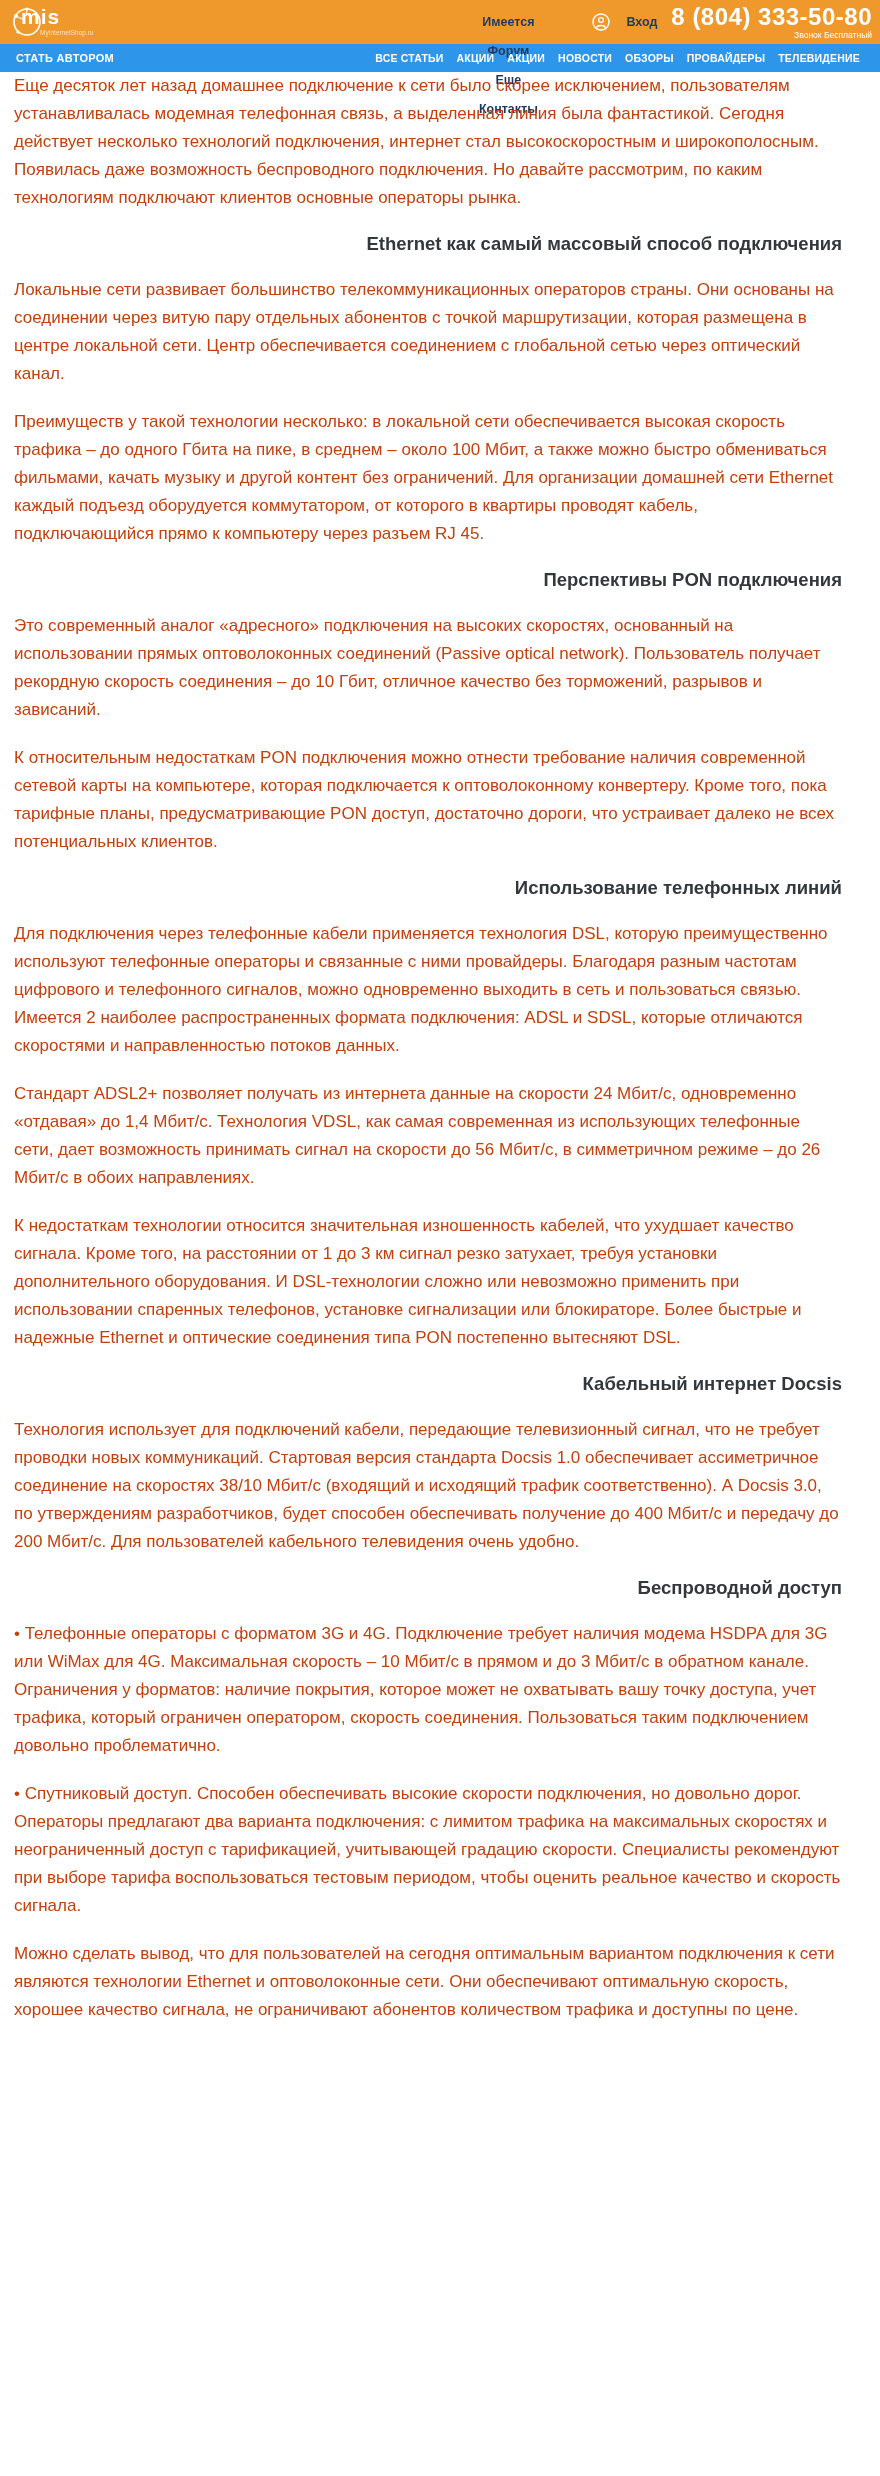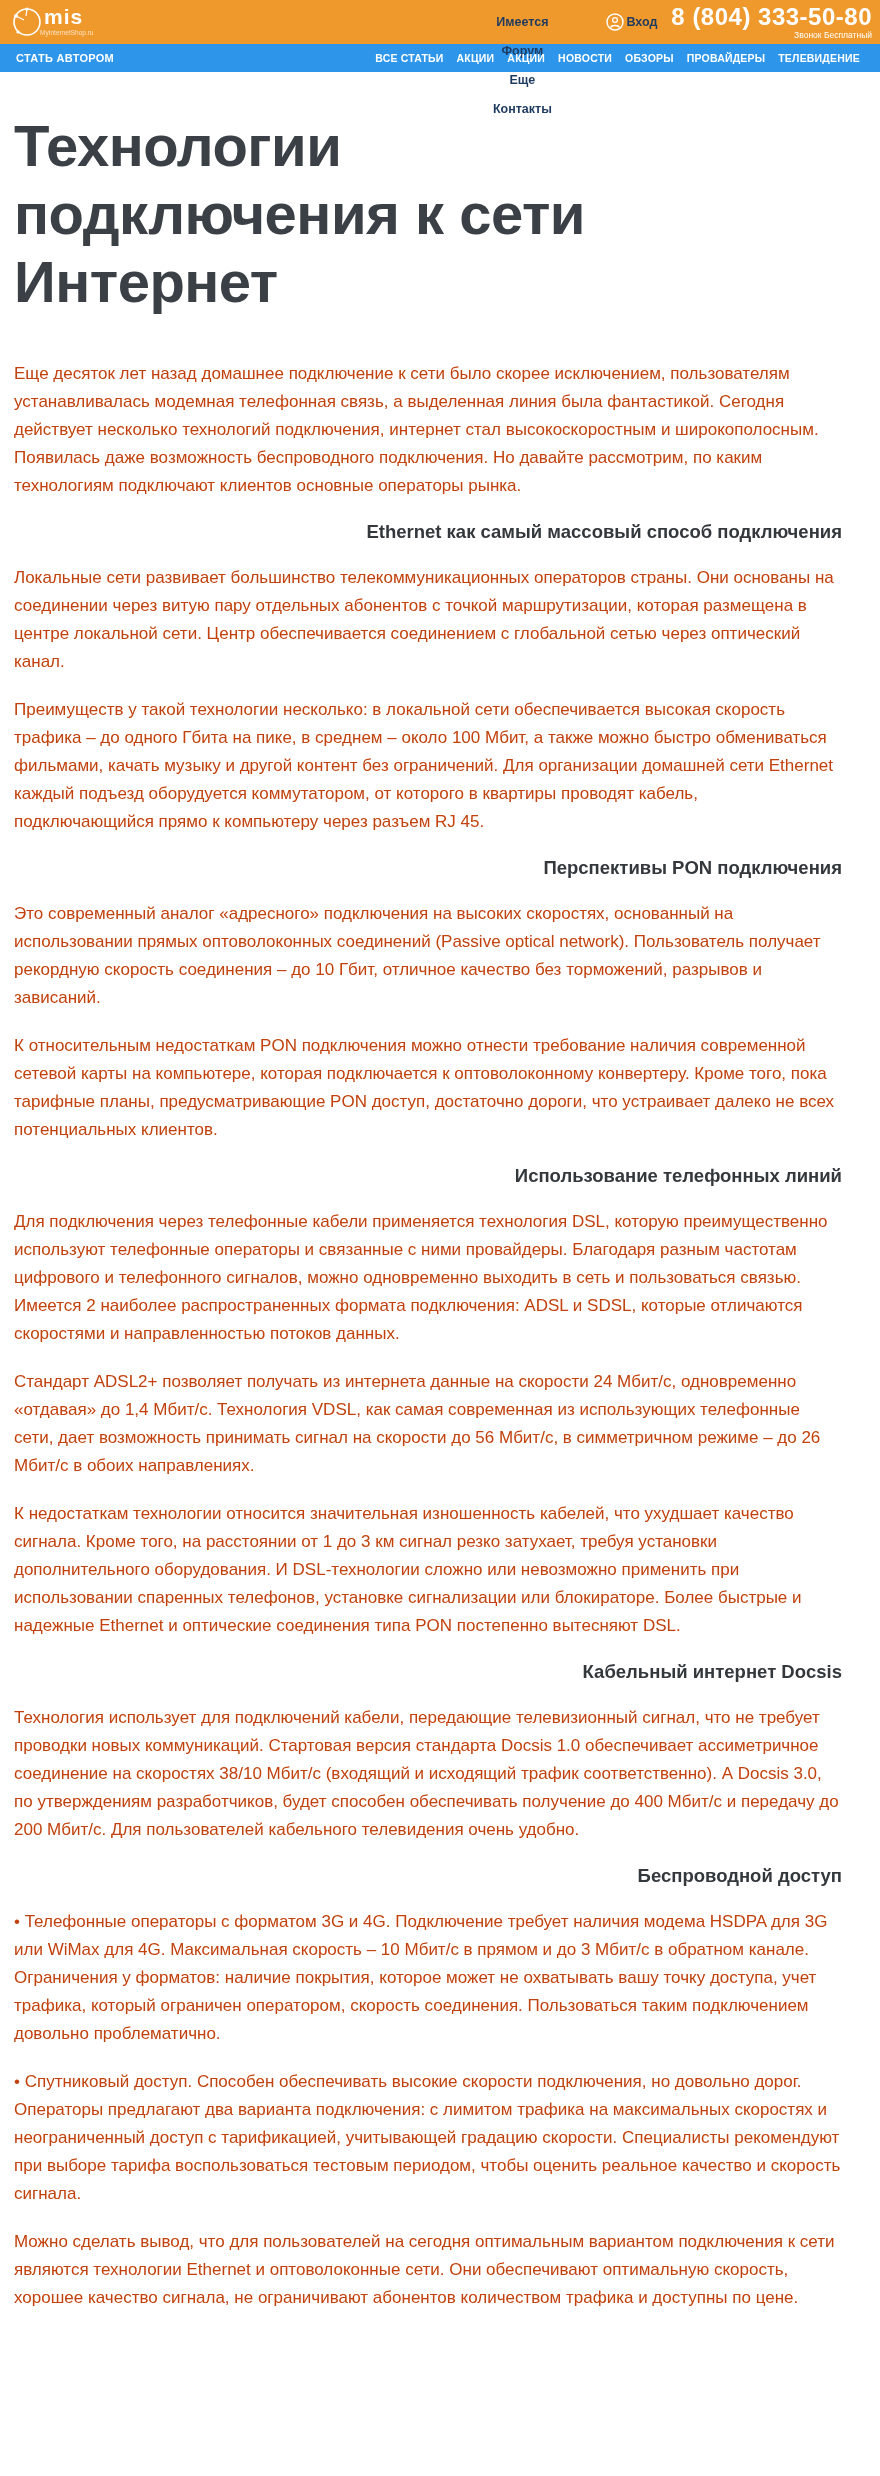--- a/index.html
+++ b/index.html
@@ -16,32 +16,32 @@
     height: 44px;
     background: #ef992d;
     display: flex;
     align-items: center;
     padding: 0 8px 0 10px;
     white-space: nowrap;
   }
   .logo { position: relative; width: 150px; height: 40px; flex: none; }
   .logo svg { position: absolute; left: 0; top: 2px; }
   .logo .logo-text {
-    position: absolute; left: 34px; top: 3px;
+    position: absolute; left: 11px; top: 3px;
     color: #fff; font-size: 21px; font-weight: bold; letter-spacing: 1px;
   }
   .logo .logo-tagline {
     position: absolute; left: 30px; top: 27px;
     color: #fbe3c2; font-size: 6.5px;
   }
   .main-nav { display: flex; gap: 15px; margin-left: auto; align-items: center; flex-direction: column; }
   .main-nav a {
     color: #1e3a5f; font-size: 12.5px; font-weight: bold; text-decoration: none;
   }
-  .login { display: flex; align-items: center; gap: 2px; margin-left: 16px; }
+  .login { display: flex; align-items: center; gap: 16px; margin-left: 16px; }
   .login .login-label { color: #1e3a5f; font-size: 12.5px; font-weight: bold; }
   .phone-block { margin-left: 14px; text-align: right; line-height: 1; }
   .phone-number { color: #ffffff; font-size: 24px; font-weight: bold; letter-spacing: 0.5px; }
   .phone-note { color: #ffffff; font-size: 8.5px; margin-top: 2px; }
 
   
   .subnav {
     height: 28px;
     background: #2e96ea;
     display: flex;
@@ -135,21 +135,20 @@
       <a href="#">АКЦИИ</a>
       <a href="#">АКЦИИ</a>
       <a href="#">НОВОСТИ</a>
       <a href="#">ОБЗОРЫ</a>
       <a href="#">ПРОВАЙДЕРЫ</a>
       <a href="#">ТЕЛЕВИДЕНИЕ</a>
     </div>
 </div>
 
 <main class="article">
-  <h1>Технологии подключения к сети Интернет</h1>
   <div id="article-body">
       <p>Еще десяток лет назад домашнее подключение к сети было скорее исключением, пользователям устанавливалась модемная телефонная связь, а выделенная линия была фантастикой. Сегодня действует несколько технологий подключения, интернет стал высокоскоростным и широкополосным. Появилась даже возможность беспроводного подключения. Но давайте рассмотрим, по каким технологиям подключают клиентов основные операторы рынка.</p>
       <h2>Ethernet как самый массовый способ подключения</h2>
       <p>Локальные сети развивает большинство телекоммуникационных операторов страны. Они основаны на соединении через витую пару отдельных абонентов с точкой маршрутизации, которая размещена в центре локальной сети. Центр обеспечивается соединением с глобальной сетью через оптический канал.</p>
       <p>Преимуществ у такой технологии несколько: в локальной сети обеспечивается высокая скорость трафика – до одного Гбита на пике, в среднем – около 100 Мбит, а также можно быстро обмениваться фильмами, качать музыку и другой контент без ограничений. Для организации домашней сети Ethernet каждый подъезд оборудуется коммутатором, от которого в квартиры проводят кабель, подключающийся прямо к компьютеру через разъем RJ 45.</p>
       <h2>Перспективы PON подключения</h2>
       <p>Это современный аналог «адресного» подключения на высоких скоростях, основанный на использовании прямых оптоволоконных соединений (Passive optical network). Пользователь получает рекордную скорость соединения – до 10 Гбит, отличное качество без торможений, разрывов и зависаний.</p>
       <p>К относительным недостаткам PON подключения можно отнести требование наличия современной сетевой карты на компьютере, которая подключается к оптоволоконному конвертеру. Кроме того, пока тарифные планы, предусматривающие PON доступ, достаточно дороги, что устраивает далеко не всех потенциальных клиентов.</p>
       <h2>Использование телефонных линий</h2>
       <p>Для подключения через телефонные кабели применяется технология DSL, которую преимущественно используют телефонные операторы и связанные с ними провайдеры. Благодаря разным частотам цифрового и телефонного сигналов, можно одновременно выходить в сеть и пользоваться связью. Имеется 2 наиболее распространенных формата подключения: ADSL и SDSL, которые отличаются скоростями и направленностью потоков данных.</p>

